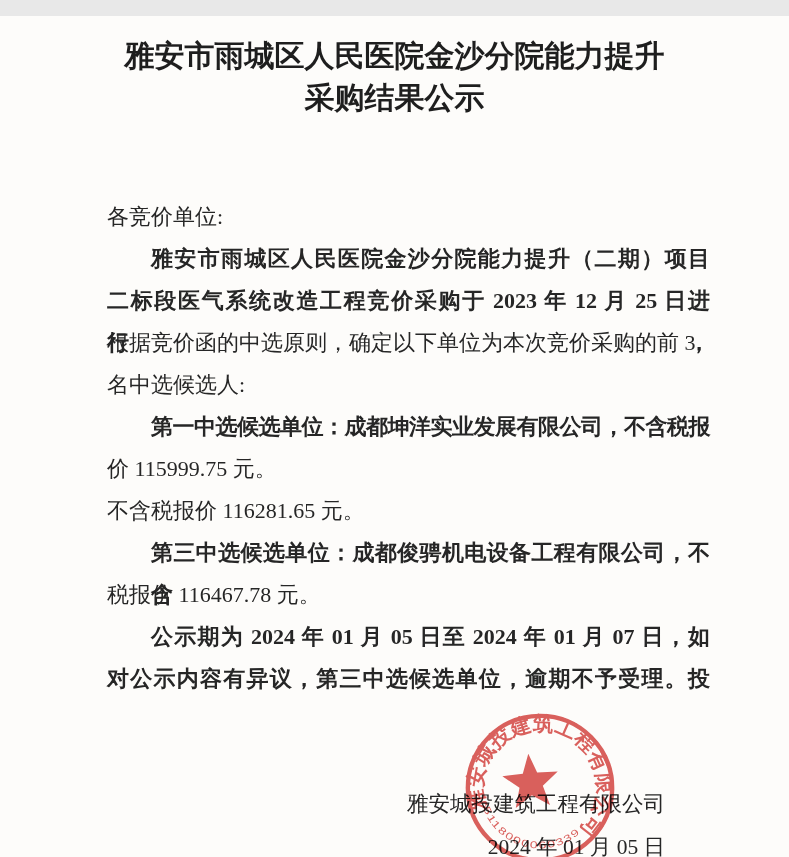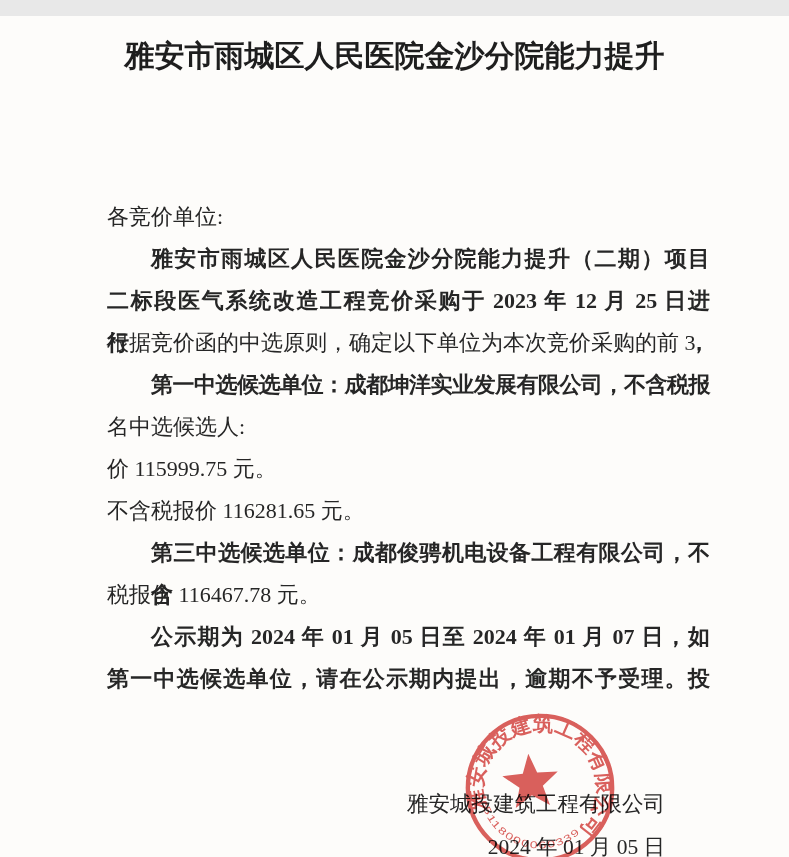--- a/index.html
+++ b/index.html
@@ -84,35 +84,36 @@
     fill: #d64b48;
   }
 </style>
 </head>
 <body>
 
 <div class="page">
 
   <div class="title-block">
     <div>雅安市雨城区人民医院金沙分院能力提升</div>
+    <div>采购结果公示</div>
   </div>
 
   <div class="body-block">
     <div class="line">各竞价单位:</div>
     <div class="line just indent">雅安市雨城区人民医院金沙分院能力提升（二期）项目</div>
     <div class="line just">二标段医气系统改造工程竞价采购于 2023 年 12 月 25 日进行，</div>
     <div class="line">根据竞价函的中选原则，确定以下单位为本次竞价采购的前 3</div>
+    <div class="line">名中选候选人:</div>
     <div class="line just indent tight">第一中选候选单位：成都坤洋实业发展有限公司，不含税报</div>
-    <div class="line">名中选候选人:</div>
     <div class="line">价 115999.75 元。</div>
     <div class="line">不含税报价 116281.65 元。</div>
     <div class="line just indent">第三中选候选单位：成都俊骋机电设备工程有限公司，不含</div>
     <div class="line">税报价 116467.78 元。</div>
     <div class="line just indent">公示期为 2024 年 01 月 05 日至 2024 年 01 月 07 日，如</div>
-    <div class="line just">第一中选候选单位，请在公示期内提出，逾期不予受理。投</div>
+    <div class="line just">对公示内容有异议，第三中选候选单位，逾期不予受理。投</div>
   </div>
 
   <div class="sig-block">
     <div>雅安城投建筑工程有限公司</div>
     <div>2024 年 01 月 05 日</div>
   </div>
 
   <div class="seal">
     <svg viewBox="0 0 160 160" xmlns="http://www.w3.org/2000/svg">
       <defs>

